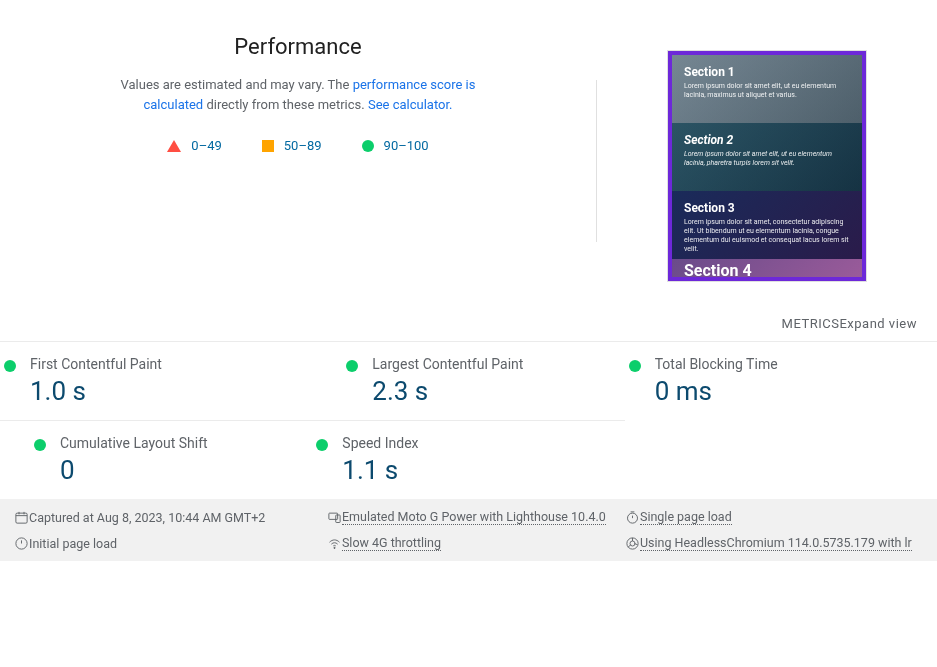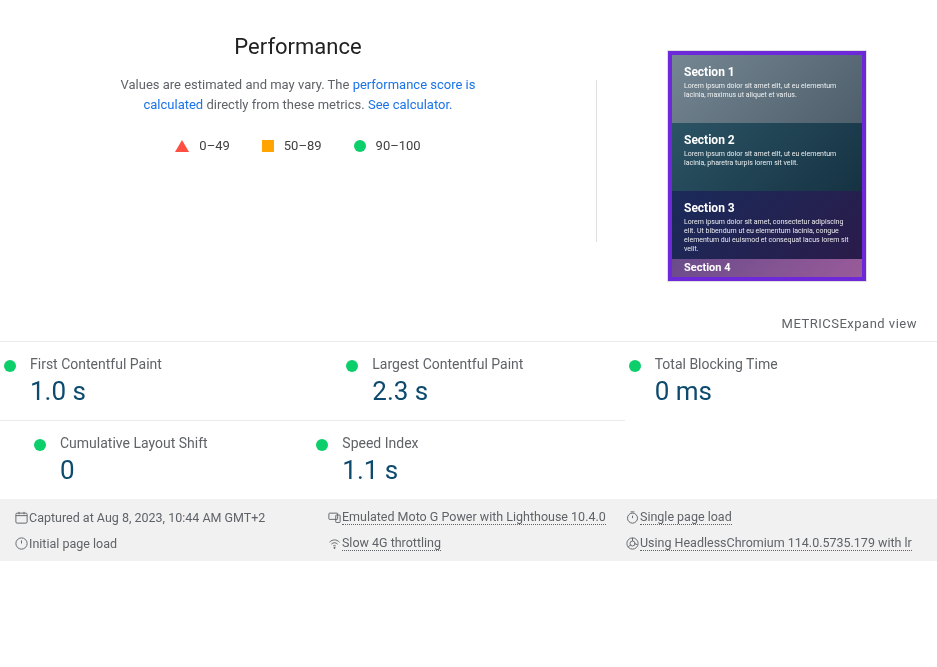--- a/index.html
+++ b/index.html
@@ -5,33 +5,33 @@
 * { box-sizing: border-box; margin: 0; padding: 0; }
 body { font-family: Roboto, Arial, sans-serif; font-size: 14px; color: #212121; background: #fff; width: 937px; }
 .top { display: flex; padding: 20px 0 30px; }
 .left-col { flex: 1; display: flex; flex-direction: column; align-items: center; position: relative; }
 .gauge-wrap { position: relative; width: 120px; height: 120px; margin-top: 40px; }
 .gauge-wrap svg { width: 120px; height: 120px; transform: rotate(-90deg); }
 .gauge-score { position: absolute; top: 0; left: 0; width: 120px; height: 120px; display: flex; align-items: center; justify-content: center; font-size: 36px; font-weight: 500; color: #0c6b2f; }
 .gauge-label { margin-top: 14px; font-size: 22px; color: #212121; }
 .disclaimer { margin-top: 16px; font-size: 13px; color: #5f6368; text-align: center; max-width: 400px; line-height: 1.5; }
 .disclaimer a { color: #1a73e8; text-decoration: none; }
-.legend { margin-top: 24px; display: flex; gap: 32px; align-items: center; font-size: 13px; color: #404040; }
+.legend { margin-top: 24px; display: flex; gap: 40px; align-items: center; font-size: 13px; color: #0369a1; }
 .legend-item { display: flex; align-items: center; gap: 10px; }
 .tri-fail { width: 0; height: 0; border-left: 7px solid transparent; border-right: 7px solid transparent; border-bottom: 12px solid #ff4e42; }
 .sq-avg { width: 12px; height: 12px; background: #ffa400; }
 .circ-pass { width: 12px; height: 12px; border-radius: 50%; background: #0cce6b; }
 .divider { width: 1px; background: #e0e0e0; margin: 60px 0 40px; align-self: stretch; }
 .right-col { width: 340px; display: flex; flex-direction: column; align-items: center; padding-top: 30px; }
 .thumb { width: 200px; border: 1px solid #e0e0e0; padding: 4px; background: #6d28d9; }
 .sect { height: 68px; position: relative; color: #fff; padding: 10px 12px; overflow: hidden; }
 .sect-title { font-weight: 700; font-size: 12px; margin-bottom: 3px; }
 .sect-text { font-size: 7px; line-height: 1.3; opacity: 0.9; }
 .sect1 { background: linear-gradient(rgba(40,50,60,0.25), rgba(40,50,60,0.25)), linear-gradient(135deg,#8fa3b0,#5a6e7a); }
-.sect2 { background: linear-gradient(rgba(10,30,50,0.3), rgba(10,30,50,0.3)), linear-gradient(135deg,#3a6b7a,#1a3b4a); }
+.sect2 { background: linear-gradient(rgba(10,30,50,0.3), rgba(10,30,50,0.3)), linear-gradient(135deg,#3a6b7a,#1a3b4a); font-style: italic; }
 .sect3 { background: linear-gradient(135deg,#1a2b5a,#2a1b4a); }
 .sect4 { height: 18px; background: linear-gradient(135deg,#6a4b8a,#9a5b9a); padding: 2px 12px; }
 .metrics-header { display: flex; justify-content: flex-end; align-items: center; padding: 4px 20px 10px 0; color: #5f6368; font-size: 13px; letter-spacing: 0.5px; }
 .metrics-header .title { text-transform: uppercase; }
 .expand { color: #5f6368; font-size: 13px; cursor: pointer; }
 .metrics-grid { display: grid; grid-template-columns: 1fr 1fr 1fr; }
 .metric { border-top: 1px solid #ebebeb; padding: 14px 10px 14px 0; display: flex; gap: 14px; }
 .metric-dot { width: 12px; height: 12px; border-radius: 50%; background: #0cce6b; margin-top: 4px; flex-shrink: 0; margin-left: 4px; }
 .metric-body { flex: 1; }
 .metric-name { font-size: 14px; color: #5f6368; margin-bottom: 4px; }
@@ -75,21 +75,21 @@
       </div>
       <div class="sect sect2">
         <div class="sect-title">Section 2</div>
         <div class="sect-text">Lorem ipsum dolor sit amet elit, ut eu elementum lacinia, pharetra turpis lorem sit velit.</div>
       </div>
       <div class="sect sect3">
         <div class="sect-title">Section 3</div>
         <div class="sect-text">Lorem ipsum dolor sit amet, consectetur adipiscing elit. Ut bibendum ut eu elementum lacinia, congue elementum dui euismod et consequat lacus lorem sit velit.</div>
       </div>
       <div class="sect sect4">
-        <div class="sect-title" style="font-size:11px;">Section 4</div>
+        <div class="sect-title" style="font-size:16px;">Section 4</div>
       </div>
     </div>
   </div>
 </div>
 
 <div class="metrics-header">
   <span class="title">METRICS</span>
   <span class="expand">Expand view</span>
 </div>
 

